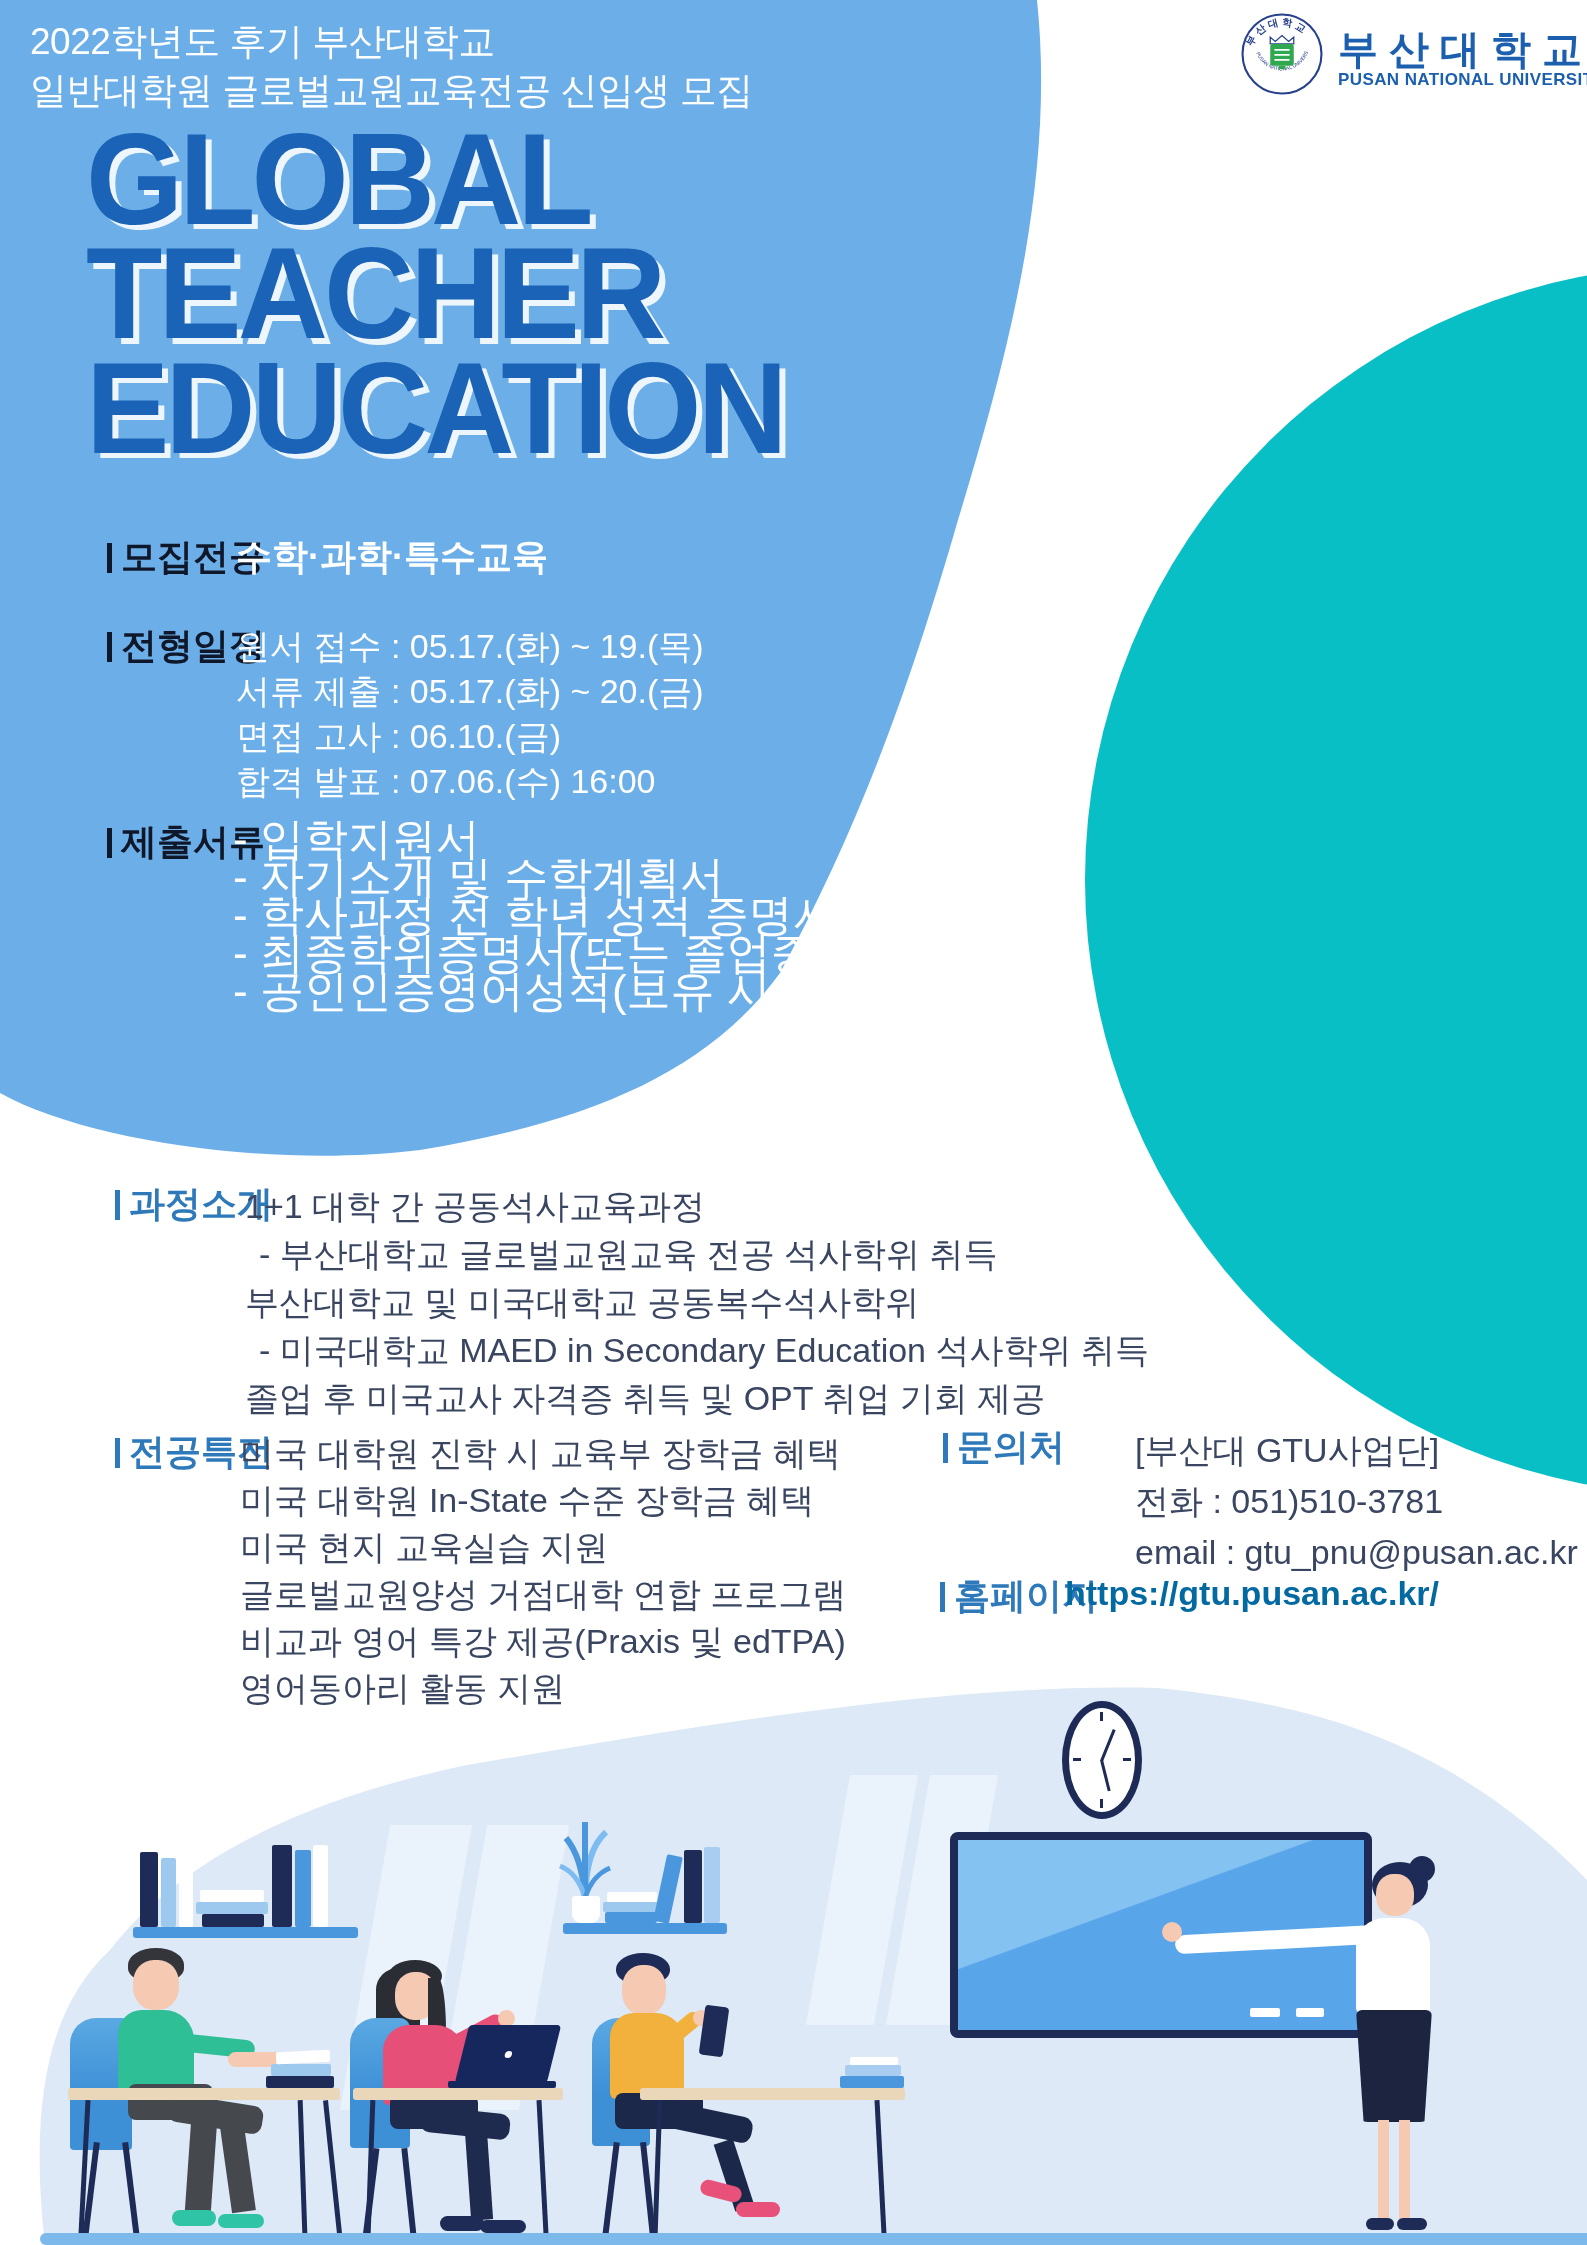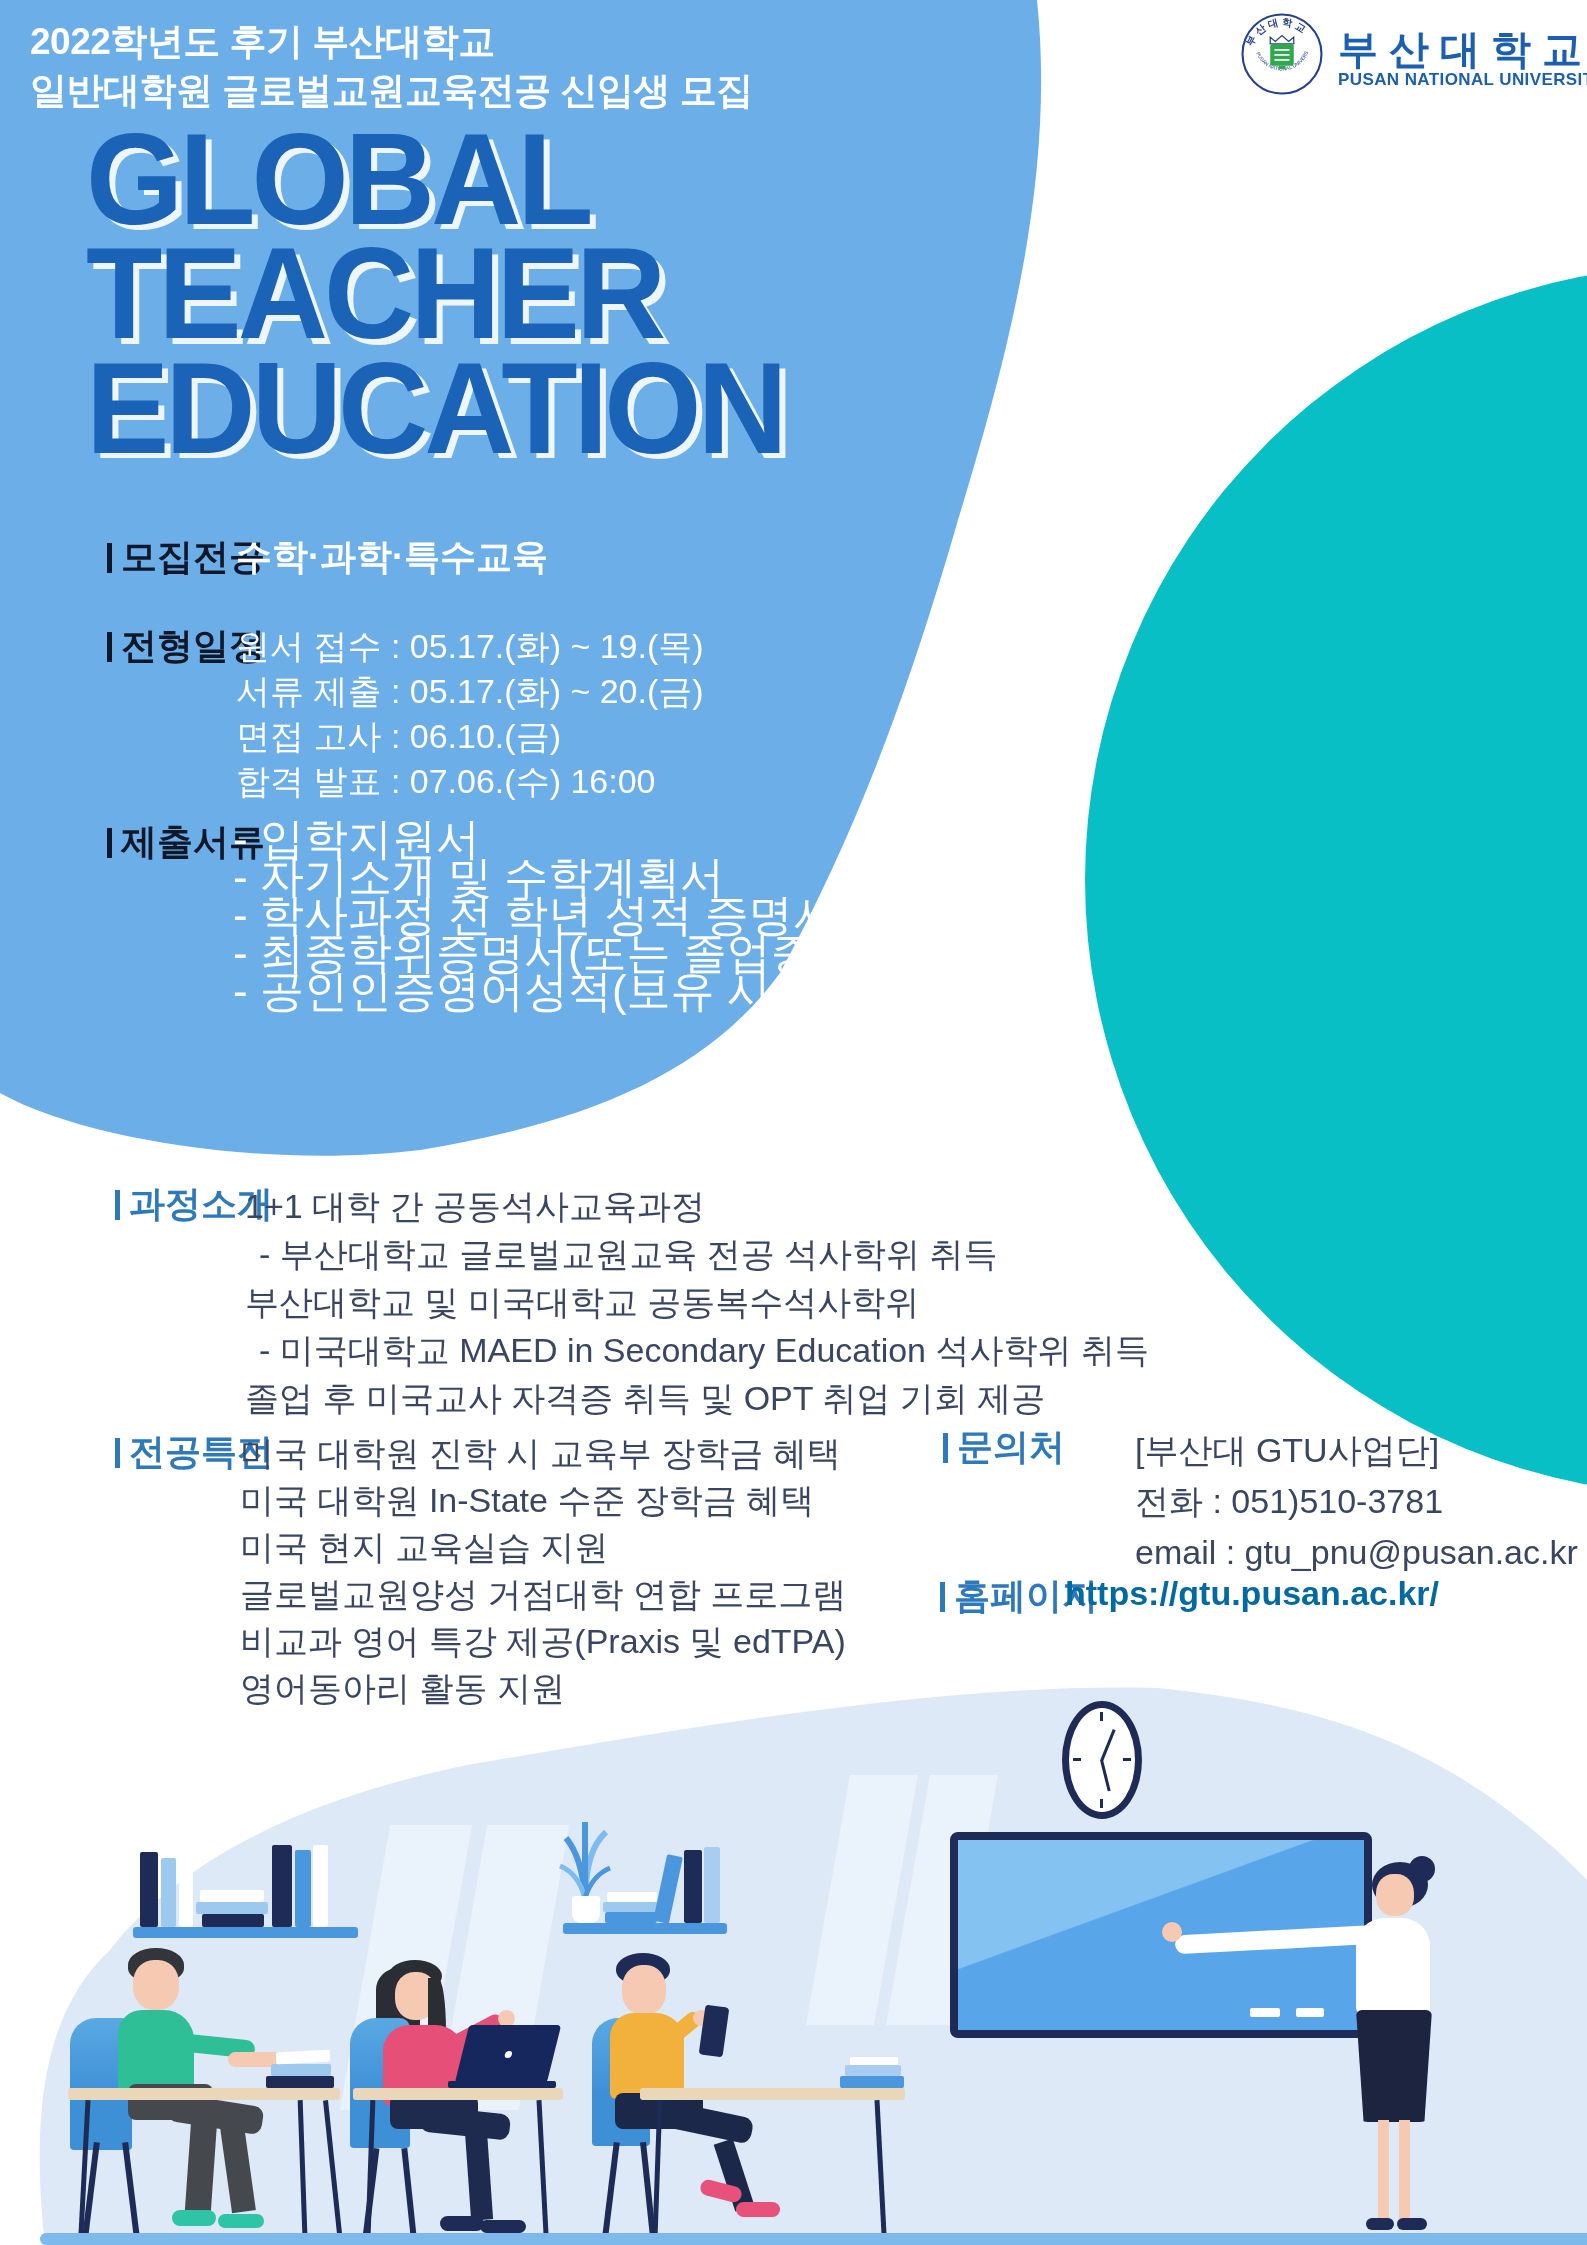--- a/index.html
+++ b/index.html
@@ -6,21 +6,21 @@
   #poster{
     position:relative;width:1587px;height:2245px;background:#ffffff;
     overflow:hidden;font-family:"Liberation Sans",sans-serif;margin:0 auto;
   }
   .abs{position:absolute;}
   
   #blue-blob-svg{position:absolute;left:0;top:0;width:1200px;height:1200px;z-index:0;}
   #teal-circle{position:absolute;left:1085px;top:265px;width:1230px;height:1230px;
     border-radius:50%;background:#09bfc6;z-index:0;}
   
-  .hdr-line{position:absolute;left:30px;color:#ffffff;font-size:37px;font-weight:bold;
+  .hdr-line{position:absolute;left:30px;color:#ffffff;font-size:37px;font-weight:normal;
     letter-spacing:-0.5px;z-index:3;white-space:nowrap;}
   
   #logo{position:absolute;left:1232px;top:10px;width:345px;height:92px;z-index:3;}
   #seal{position:absolute;left:8px;top:2px;width:84px;height:84px;}
   .logo-ko{position:absolute;left:106px;top:12px;font-size:40px;font-weight:bold;
     color:#1b5fae;letter-spacing:11px;white-space:nowrap;}
   .logo-en{position:absolute;left:106px;top:60px;font-size:17px;font-weight:bold;
     color:#1b5fae;letter-spacing:0.4px;white-space:nowrap;}
   
   #main-title{position:absolute;left:86px;top:122px;z-index:2;color:#1a63b6;

